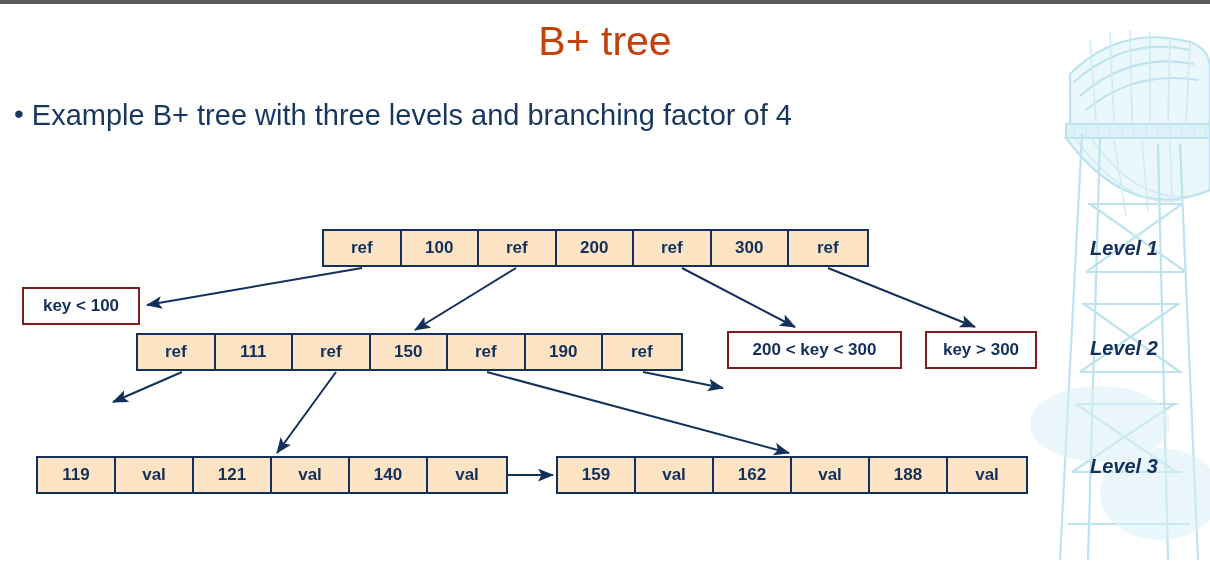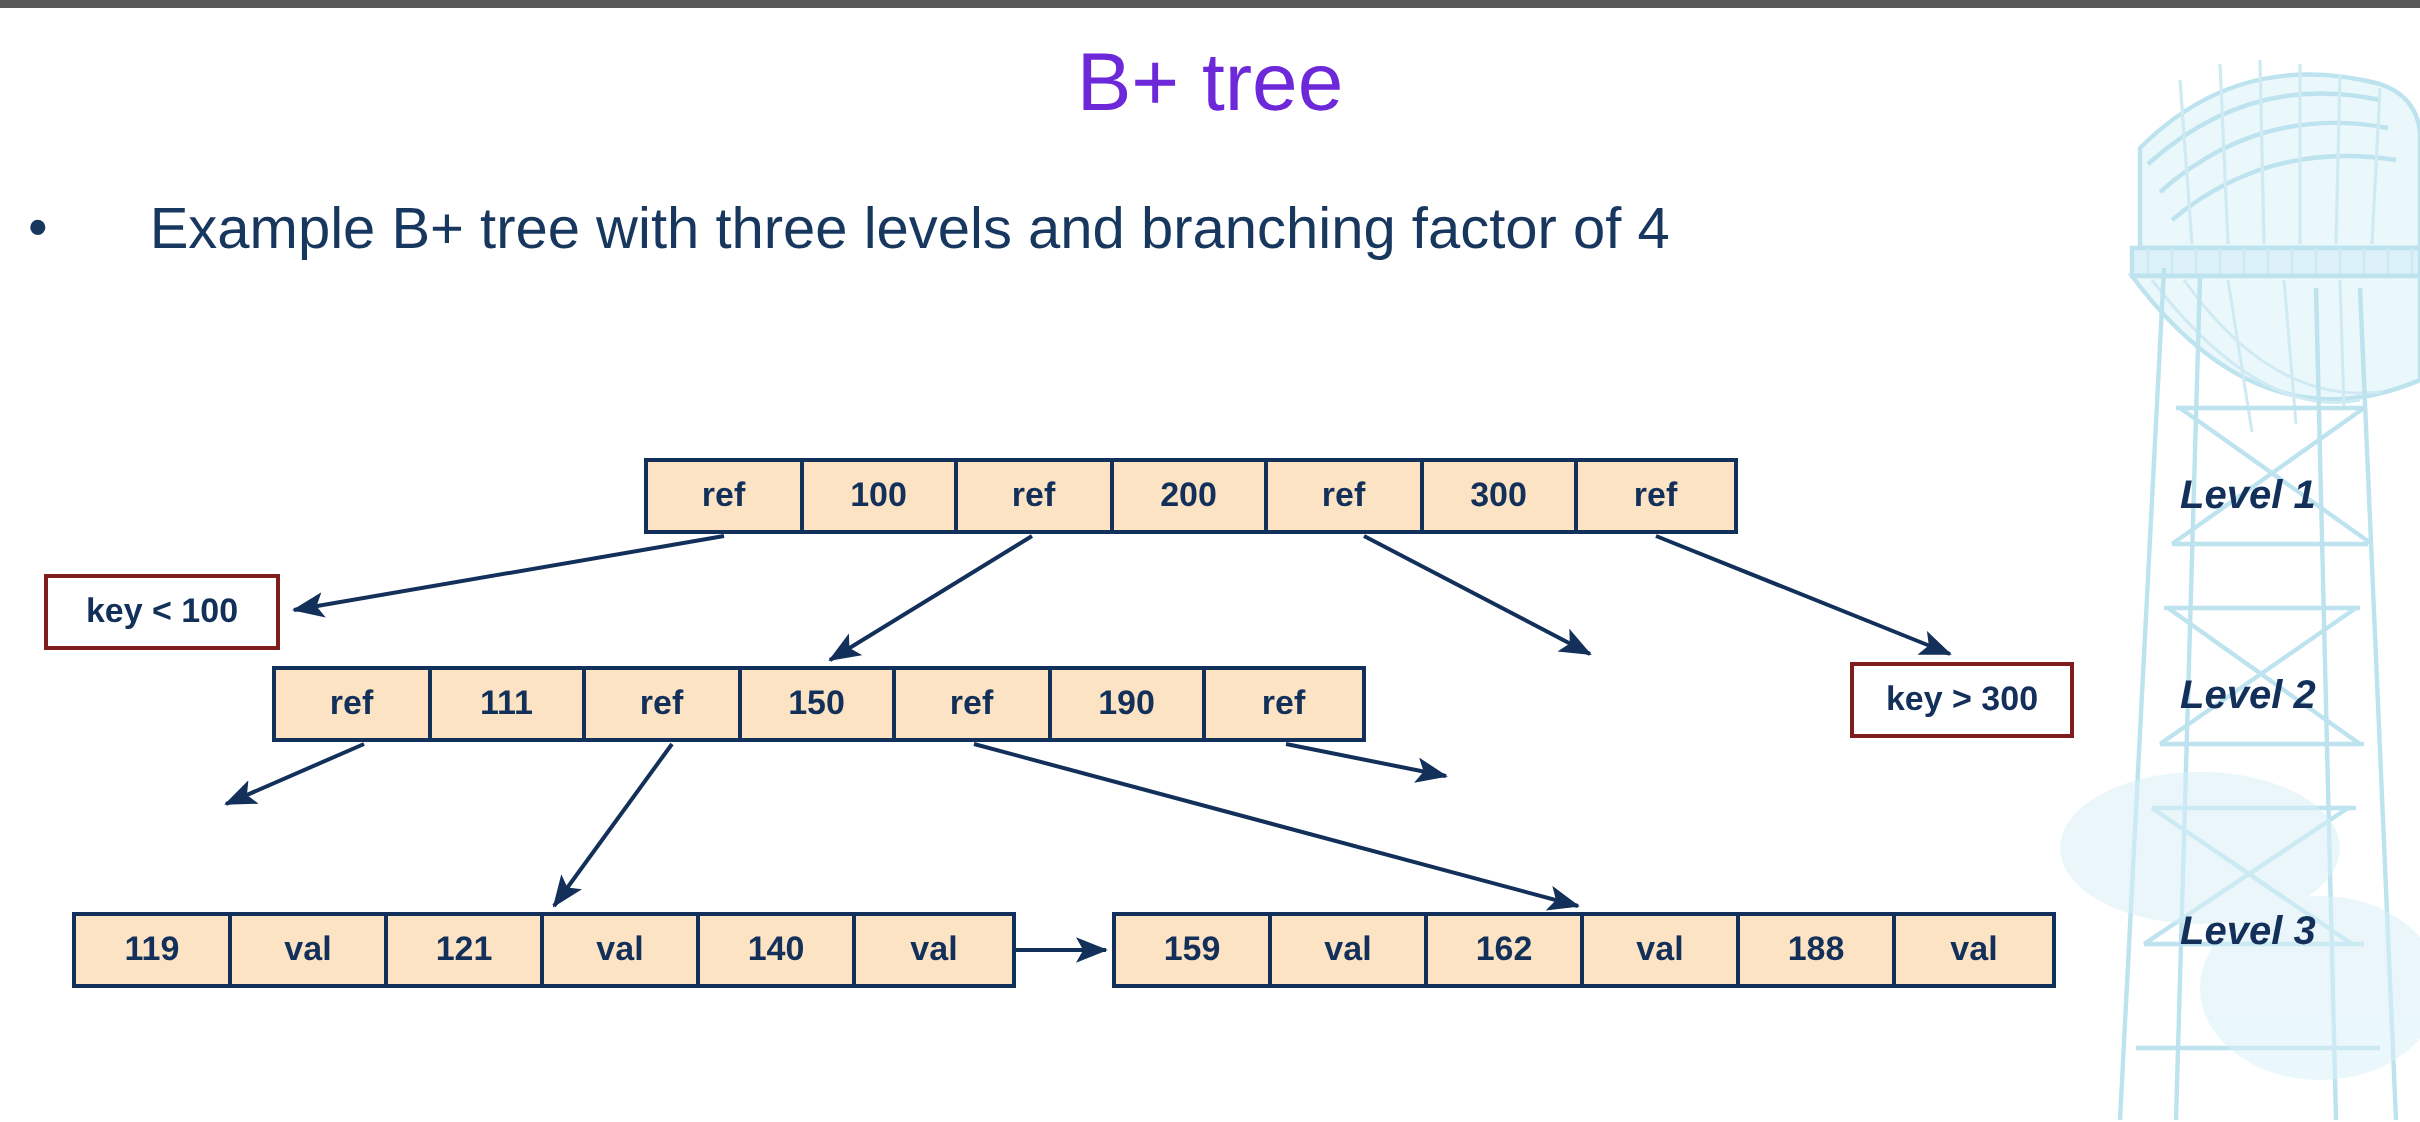--- a/index.html
+++ b/index.html
@@ -11,25 +11,25 @@
 
   .topbar{position:absolute;left:0;top:0;width:1210px;height:4px;background:#595959;}
 
   
   .watermark{position:absolute;right:0;top:4px;width:180px;height:557px;overflow:hidden;}
   .watermark svg{position:absolute;left:0;top:0;}
 
   
   .title{
     position:absolute;left:0;top:18px;width:1210px;text-align:center;
-    font-size:41px;color:#6d28d9;font-weight:normal;letter-spacing:0px;
+    font-size:41px;color:#c2410c;font-weight:normal;letter-spacing:0px;
   }
   .bullet-row{position:absolute;left:14px;top:97px;width:1040px;display:flex;align-items:flex-start;}
   .bullet-dot{font-size:28px;color:#17375E;line-height:34px;margin-right:8px;}
-  .bullet-text{font-size:29px;color:#17375E;line-height:36px;margin-left:43px;}
+  .bullet-text{font-size:29px;color:#17375E;line-height:36px;}
 
   
   .node{position:absolute;display:flex;border:2px solid #12305A;background:#bef264;box-sizing:border-box;}
   .cell{
     box-sizing:border-box;display:flex;align-items:center;justify-content:center;
     font-size:17px;font-weight:bold;color:#12305A;background:#FCE3C4;
     border-right:2px solid #12305A;height:100%;
   }
   .cell:last-child{border-right:none;}
 
@@ -212,19 +212,20 @@
   <div class="node" id="node-leaf2">
     <div class="cell">159</div>
     <div class="cell">val</div>
     <div class="cell">162</div>
     <div class="cell">val</div>
     <div class="cell">188</div>
     <div class="cell">val</div>
   </div>
 
   <div class="annot" id="annot-lt100">key &lt; 100</div>
+  <div class="annot" id="annot-mid">200 &lt; key &lt; 300</div>
   <div class="annot" id="annot-gt300">key &gt; 300</div>
 
   <div class="level-label" id="level-1">Level 1</div>
   <div class="level-label" id="level-2">Level 2</div>
   <div class="level-label" id="level-3">Level 3</div>
 
 </div>
 
 </body></html>

